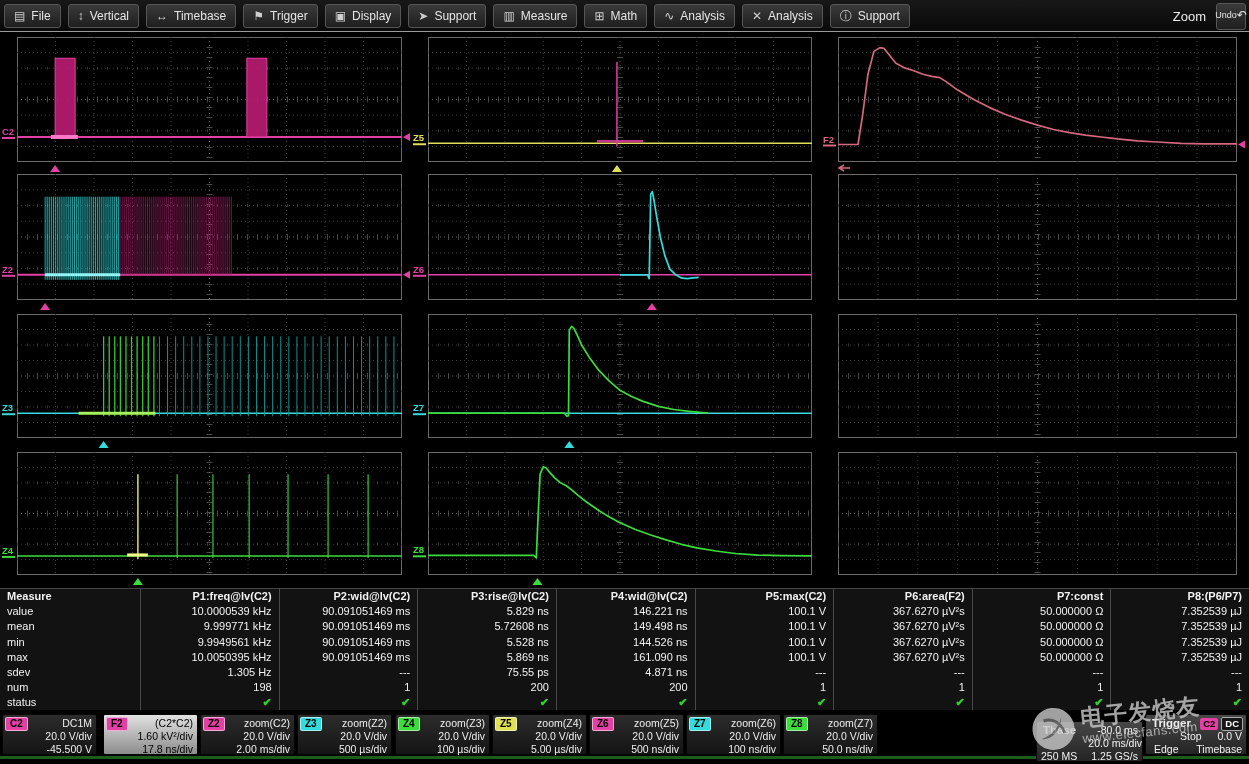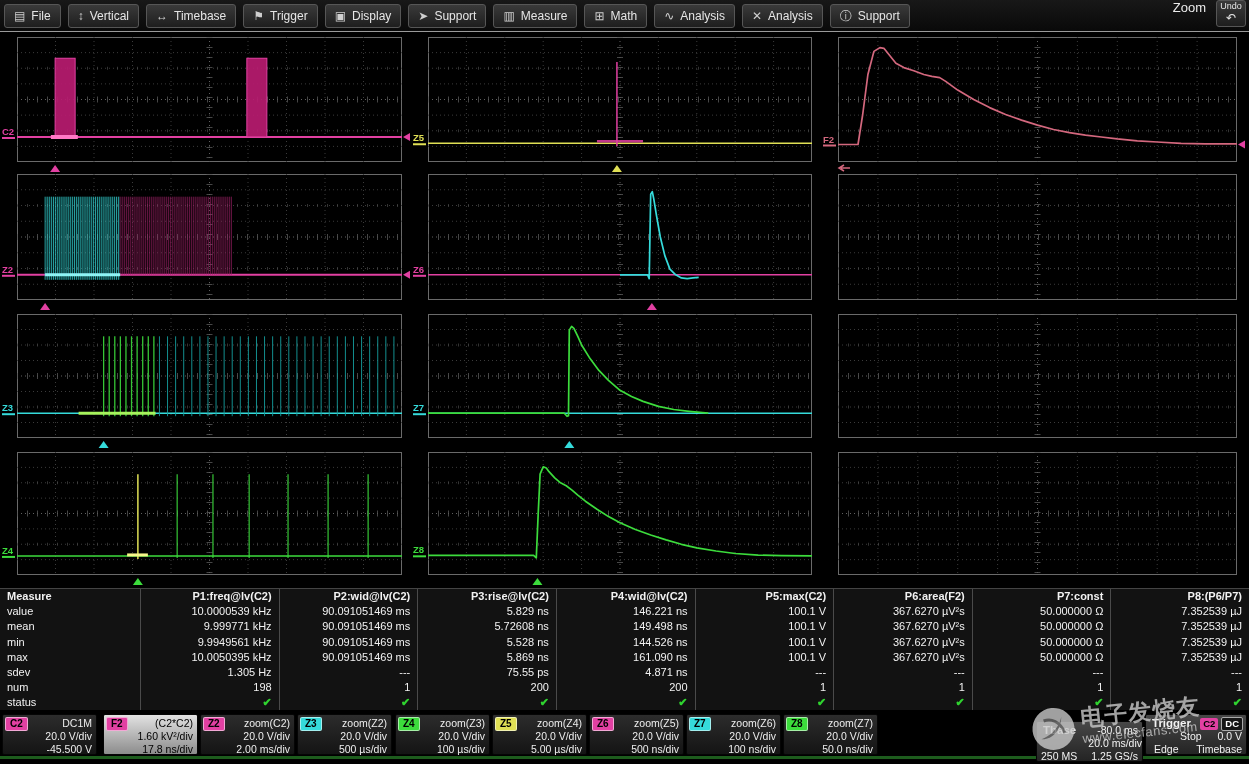--- a/index.html
+++ b/index.html
@@ -6,24 +6,24 @@
   body{width:1249px;height:764px;position:relative;overflow:hidden;
        font-family:"Liberation Sans",sans-serif;-webkit-font-smoothing:antialiased;}
   
   #menubar{position:absolute;left:0;top:0;width:1249px;height:32px;
     background:linear-gradient(#181818,#090909);border-bottom:1px solid #9a9a9a;
     display:flex;align-items:center;padding-left:4px;box-sizing:border-box;z-index:10;}
   .mbtn{display:inline-flex;align-items:center;gap:6px;padding:4px 9px;margin-right:7px;
     background:linear-gradient(#3a3a3a,#1e1e1e);border:1px solid #565656;border-radius:3px;
     color:#e6e6e6;font-size:12px;white-space:nowrap;cursor:default;}
   .micon{color:#cfcfcf;font-size:12px;line-height:1;}
-  #menuright{position:absolute;right:3px;top:0;height:32px;display:flex;gap:10px;}
+  #menuright{position:absolute;right:3px;top:0;height:32px;display:flex;align-items:center;gap:10px;}
   #zoomlabel{color:#ececec;font-size:13px;}
   #undobtn{background:linear-gradient(#3a3a3a,#1e1e1e);border:1px solid #565656;border-radius:3px;
-    color:#e6e6e6;font-size:9px;width:30px;height:27px;display:flex;flex-direction:column;
+    color:#e6e6e6;font-size:9px;width:30px;height:27px;display:flex;flex-direction:row;
     align-items:center;justify-content:center;line-height:1.1;padding:0;}
   #undobtn .uicon{font-size:12px;}
   
   #wavearea{position:absolute;left:0;top:0;z-index:1;}
   
   #mtable{position:absolute;left:0;top:588px;width:1249px;height:122px;background:#121212;
     border-top:1px solid #444;display:grid;grid-template-columns:140px repeat(8,1fr);
     grid-auto-rows:15.2px;font-size:11px;color:#f2f2f2;z-index:2;box-sizing:border-box;}
   .mc{padding:0 7px;white-space:nowrap;overflow:hidden;line-height:15.2px;}
   .mlabel{text-align:left;}

